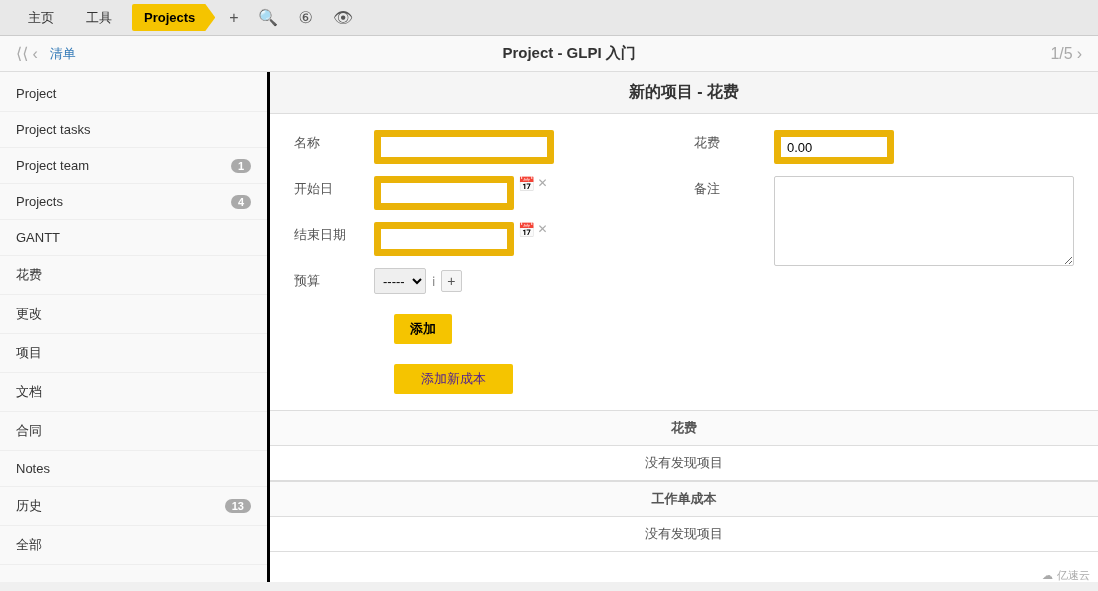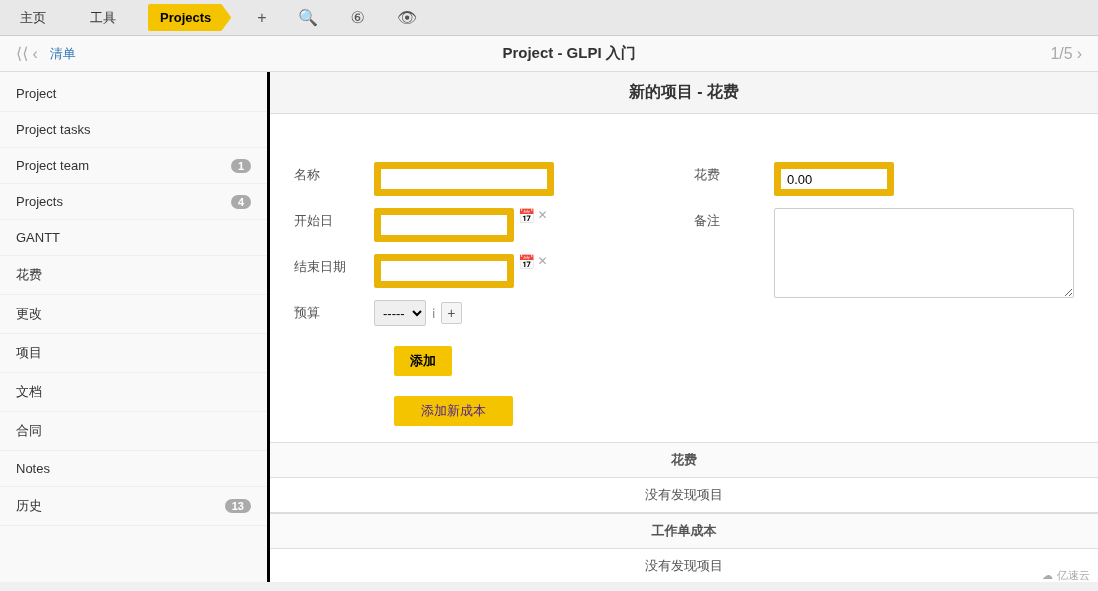--- a/index.html
+++ b/index.html
@@ -4,23 +4,23 @@
   <style>
     * { box-sizing: border-box; margin: 0; padding: 0; }
     body { font-family: Arial, sans-serif; font-size: 13px; background: #f0f0f0; color: #333; }
 
     
     .top-nav {
       display: flex;
       align-items: center;
       background: #e8e8e8;
       border-bottom: 1px solid #ccc;
-      padding: 0 8px;
+      padding: 0 16px;
       height: 36px;
-      gap: 20px;
+      gap: 8px;
     }
     .nav-item {
       padding: 6px 12px;
       cursor: pointer;
       font-size: 13px;
       border-radius: 2px;
     }
     .nav-item.active {
       background: #f5c400;
       color: #000;
@@ -241,21 +241,20 @@
       font-size: 11px;
       color: #aaa;
       display: flex;
       align-items: center;
       gap: 4px;
     }
 
     .two-col-form {
       display: flex;
       gap: 12px;
-      margin-top: 32px;
     }
     .left-col { flex: 1; }
     .right-col { flex: 1; padding-left: 30px; }
 
     .btn-row {
       display: flex;
       flex-direction: column;
       align-items: flex-start;
       gap: 20px;
       margin-top: 8px;
@@ -323,20 +322,23 @@
     <div class="sidebar-item">
       <span>合同</span>
     </div>
     <div class="sidebar-item">
       <span>Notes</span>
     </div>
     <div class="sidebar-item">
       <span>历史</span>
       <span class="sidebar-badge">13</span>
     </div>
+    <div class="sidebar-item">
+      <span>全部</span>
+    </div>
   </aside>
 
   <main class="content-area">
 
     <div class="form-header">新的项目 - 花费</div>
 
     <div class="form-body">
       <div class="two-col-form">
 
         <div class="left-col">

